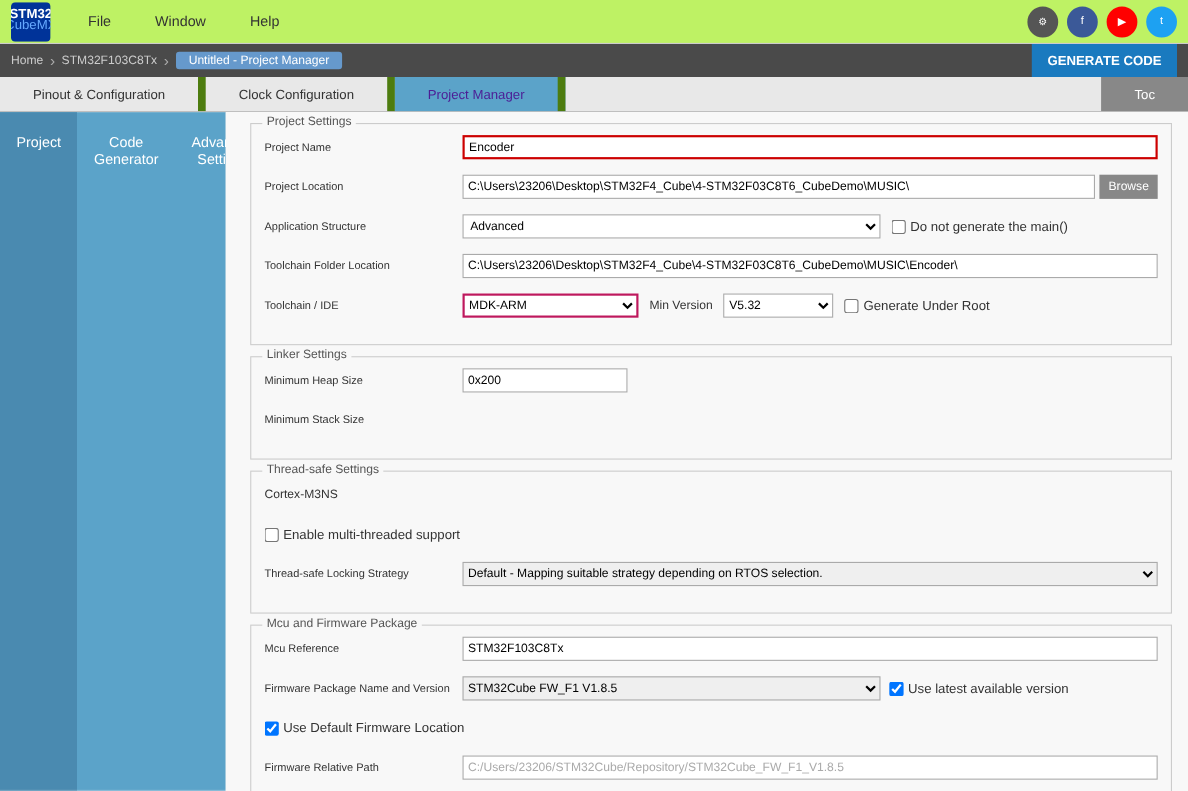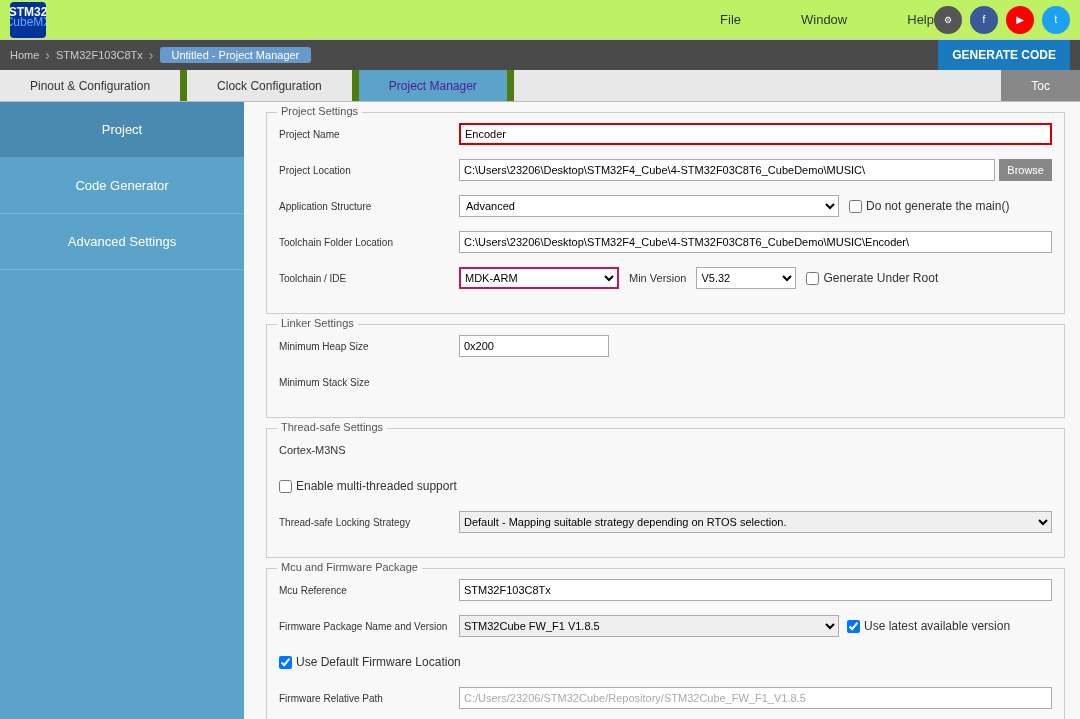--- a/index.html
+++ b/index.html
@@ -19,23 +19,23 @@
       align-items: center;
       margin-right: 30px;
     }
     .logo-cube {
       width: 36px;
       height: 36px;
       margin-right: 4px;
     }
     .menu-items {
       display: flex;
-      gap: 60px;
+      gap: 40px;
       flex: 1;
-      justify-content: flex-end;
+      justify-content: flex-start;
     }
     .menu-item {
       cursor: pointer;
       font-size: 13px;
       color: #333;
     }
     .top-right-icons {
       display: flex;
       align-items: center;
       gap: 8px;
@@ -120,24 +120,24 @@
     }
 
     
     .main-content {
       display: flex;
       height: calc(719px - 40px - 30px - 32px);
     }
 
     
     .sidebar {
-      width: 244px;
+      width: 205px;
       background: #5ba3c9;
       display: flex;
-      flex-direction: column;
+      flex-direction: row;
     }
     .sidebar-item {
       padding: 20px 15px;
       color: white;
       font-size: 13px;
       cursor: pointer;
       text-align: center;
       border-bottom: 1px solid rgba(255,255,255,0.2);
     }
     .sidebar-item.active {

